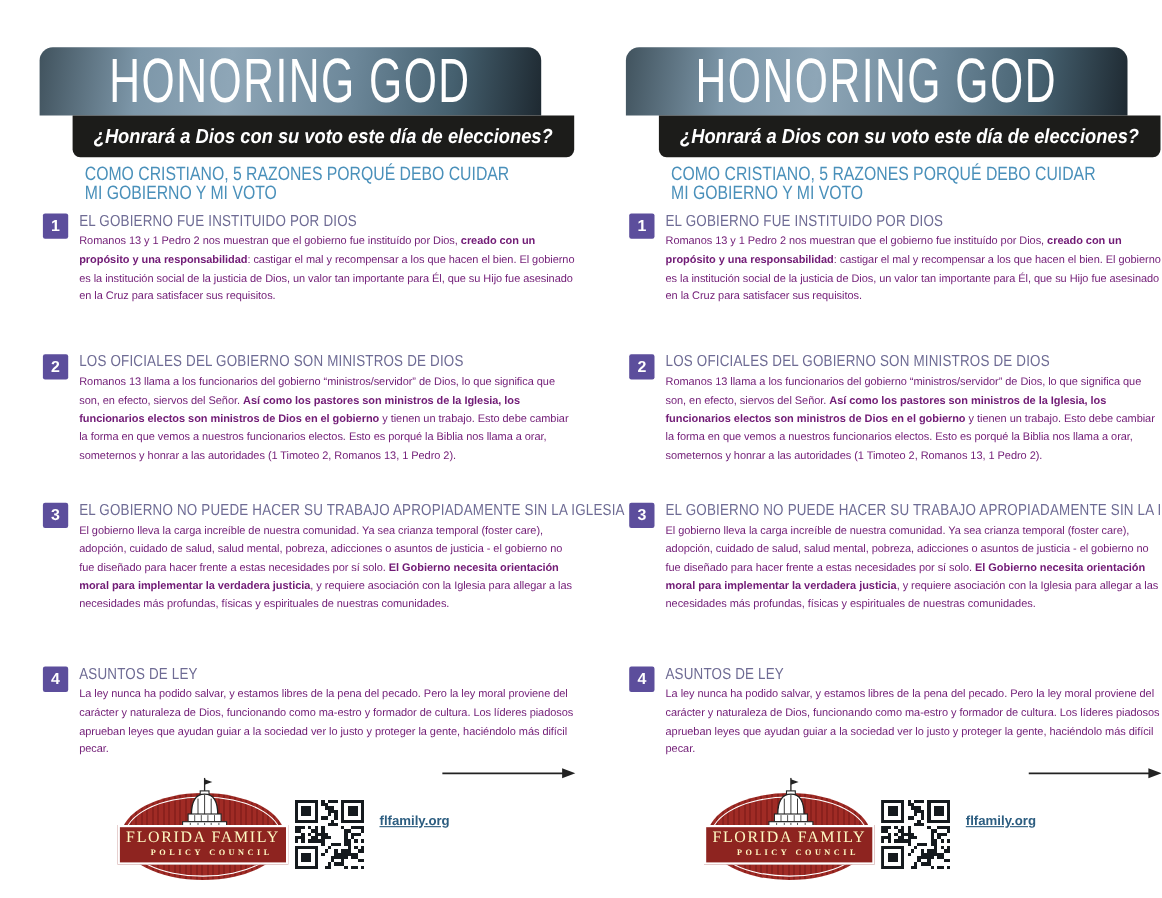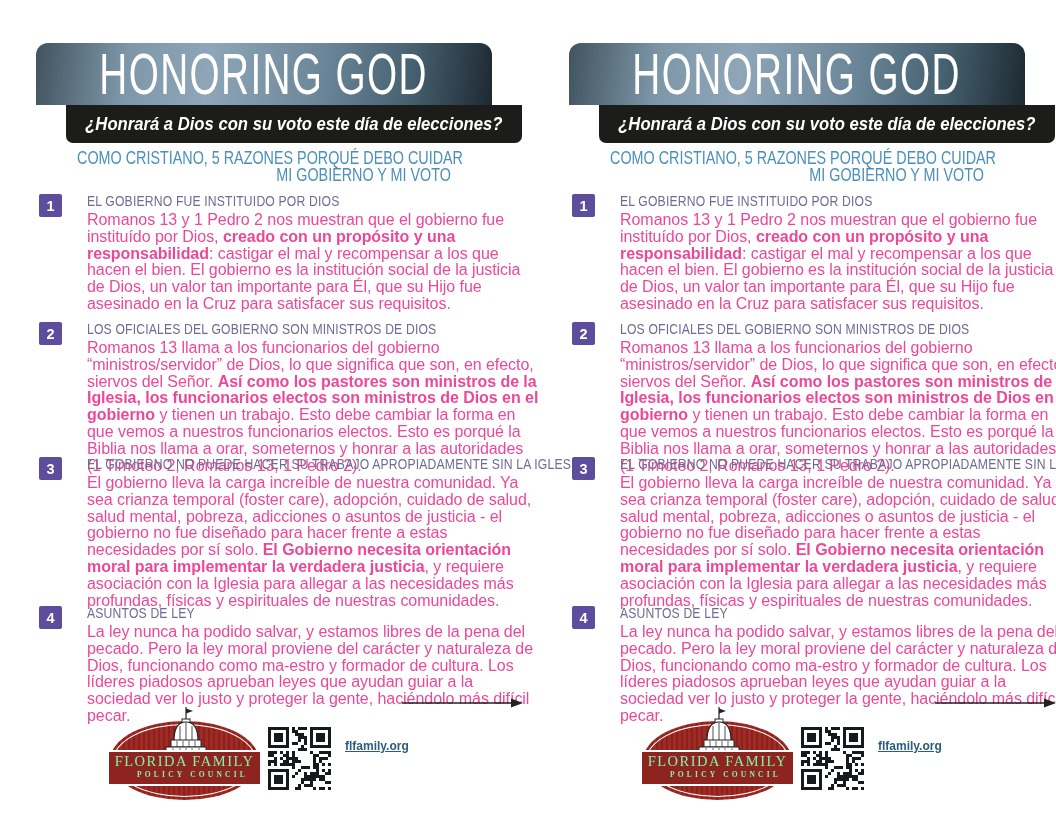--- a/index.html
+++ b/index.html
@@ -14,46 +14,46 @@
        background:linear-gradient(97deg,#41535e 0%,#7d97a9 20%,#8ea6b7 38%,#6c8799 62%,#45606f 82%,#1e2931 100%);
        display:flex;align-items:center;justify-content:center;overflow:hidden;text-align:right;}
   .hdr-title{color:#fff;font-size:57px;line-height:1;font-weight:400;letter-spacing:2px;
              transform:scaleX(0.68);white-space:nowrap;}
   .subbar{position:absolute;left:0;top:64px;width:456px;height:38px;background:#1c1c1a;
           border-radius:0 0 7px 7px;display:flex;align-items:center;justify-content:center;margin-left:30px;}
   .subbar-text{color:#fff;font-style:italic;font-weight:600;font-size:18.5px;
                transform:scaleX(0.9);white-space:nowrap;}
 
   
-  .intro{position:absolute;left:0;top:109px;width:456px;text-align:right;color:#4a90ba;}
+  .intro{position:absolute;left:0;top:109px;width:456px;text-align:left;color:#4a90ba;}
   .intro div{font-size:17.5px;line-height:17px;transform:scaleX(0.82);white-space:nowrap;}
 
   
   .sec{position:absolute;left:0;width:489px;}
   .sec-1{top:152px;} .sec-2{top:280px;} .sec-3{top:415px;} .sec-4{top:564px;}
   .badge{position:absolute;left:3px;top:1px;width:23px;height:23px;background:#5c4e9c;
          border-radius:2px;color:#fff;font-weight:bold;font-size:14.5px;
          display:flex;align-items:center;justify-content:center;}
-  .sec-content{margin-left:51px;width:453px;}
+  .sec-content{margin-left:36px;width:453px;}
   .sec-h{color:#6e6b94;font-size:14.5px;line-height:17px;letter-spacing:.2px;margin-bottom:2px;
          transform:scaleX(0.84);transform-origin:left center;white-space:nowrap;}
-  .sec-body{font-size:16px;line-height:16.8px;color:#ec4899;letter-spacing:-0.05px;}
+  .sec-body{font-size:10px;line-height:16.8px;color:#701a75;letter-spacing:-0.05px;}
   .sec-body .b{font-weight:bold;}
 
   
   .arrow{position:absolute;left:366px;top:655px;width:122px;height:14px;}
 
   
   .logo{position:absolute;left:71px;top:666px;width:155px;height:95px;}
   .oval{position:absolute;left:3px;right:3px;top:14px;bottom:2px;border-radius:50%;z-index:1;
         background:repeating-linear-gradient(90deg,#a02b25 0 3px,#8b211d 3px 5px);}
   .oval::after{content:"";position:absolute;inset:3px;border:1.5px solid #fff;border-radius:50%;}
   .capitol{position:absolute;left:50%;transform:translateX(-50%);top:0;z-index:2;}
   .band{position:absolute;left:0;right:0;top:43px;height:32px;background:#8e2420;border:2px solid #fff;
-        z-index:3;text-align:center;color:#86efac;font-family:"Liberation Serif",serif;}
+        z-index:3;text-align:center;color:#fef9c3;font-family:"Liberation Serif",serif;}
   .band-l1{font-size:14.5px;letter-spacing:1.5px;line-height:17px;margin-top:1px;white-space:nowrap;}
   .band-l2{font-size:7.5px;letter-spacing:3.2px;line-height:9px;font-weight:bold;white-space:nowrap;padding-left:16px;}
   .qr{position:absolute;left:232px;top:686px;width:63px;height:63px;}
   .site-link{position:absolute;left:309px;top:698px;font-size:12px;font-weight:bold;
              color:#2c5d80;text-decoration:underline;font-family:"Liberation Sans",sans-serif;cursor:pointer;}
 </style>
 </head>
 <body>
 
 <div class="page">

